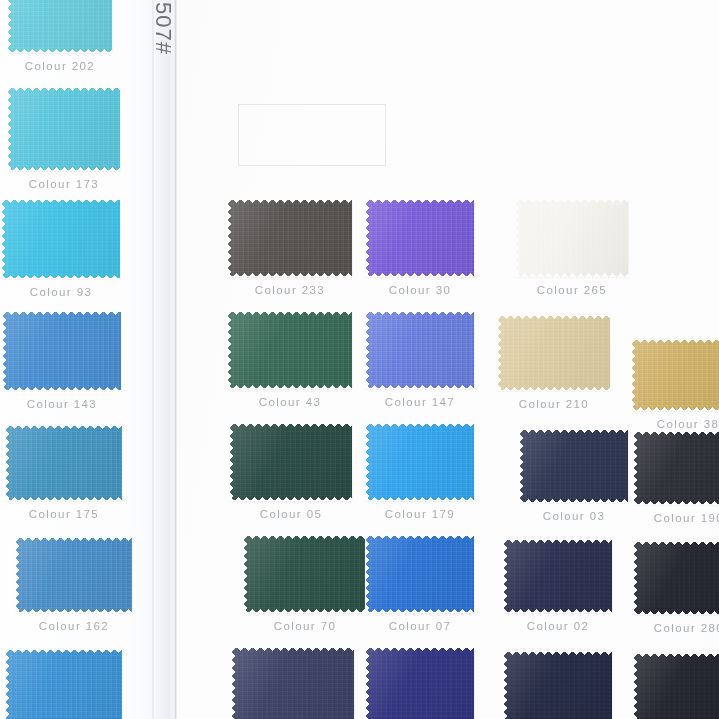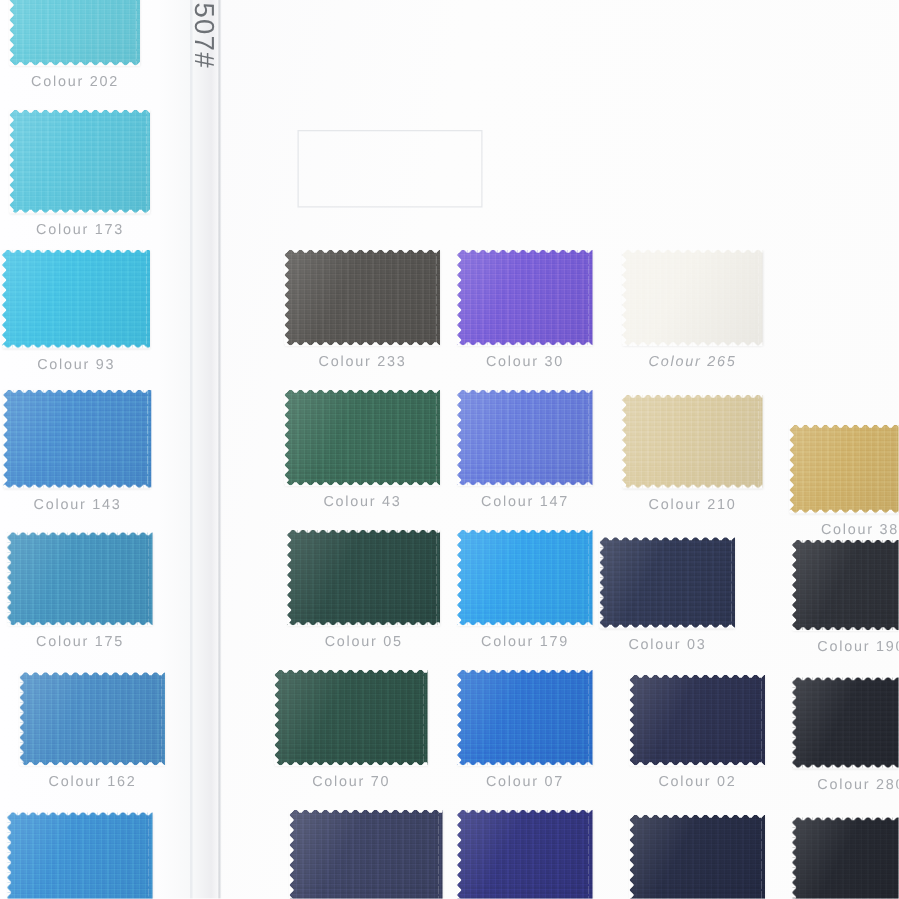--- a/index.html
+++ b/index.html
@@ -246,21 +246,21 @@
         <div class="swatch" style="height: 76px; background: rgb(44, 76, 70);">
           <div class="weave"></div>
           <div class="sheen"></div>
           <div class="pink-t"></div>
           <div class="pink-b"></div>
           <div class="pink-l"></div>
           <div class="pink-r"></div>
         </div>
         <div class="caption">Colour 05</div>
       </div>
-      <div class="cell" style="left: 220px; top: 536px; width: 122px; justify-content: space-between;">
+      <div class="cell" style="left: 244px; top: 536px; width: 122px; justify-content: space-between;">
         <div class="swatch" style="height: 76px; background: rgb(46, 83, 72);">
           <div class="weave"></div>
           <div class="sheen"></div>
           <div class="pink-t"></div>
           <div class="pink-b"></div>
           <div class="pink-l"></div>
           <div class="pink-r"></div>
         </div>
         <div class="caption">Colour 70</div>
       </div>
@@ -319,21 +319,21 @@
       </div>
       <div class="cell" style="left: 366px; top: 648px; width: 108px;">
         <div class="swatch" style="height: 76px; background: rgb(51, 53, 127);">
           <div class="weave"></div>
           <div class="sheen"></div>
           <div class="pink-t"></div>
           <div class="pink-l"></div>
           <div class="pink-r"></div>
         </div>
       </div>
-      <div class="cell" style="left: 498px; top: 200px; width: 112px; font-style: italic;">
+      <div class="cell" style="left: 516px; top: 200px; width: 112px;">
         <div class="swatch" style="height: 76px; background: rgb(246, 244, 238);">
           <div class="weave"></div>
           <div class="sheen"></div>
           <div class="pink-t"></div>
           <div class="pink-b"></div>
           <div class="pink-l"></div>
           <div class="pink-r"></div>
         </div>
         <div class="caption">Colour 265</div>
       </div>
@@ -341,21 +341,21 @@
         <div class="swatch" style="height: 74px; background: rgb(220, 205, 164);">
           <div class="weave"></div>
           <div class="sheen"></div>
           <div class="pink-t"></div>
           <div class="pink-b"></div>
           <div class="pink-l"></div>
           <div class="pink-r"></div>
         </div>
         <div class="caption">Colour 210</div>
       </div>
-      <div class="cell" style="left: 480px; top: 430px; width: 108px;">
+      <div class="cell" style="left: 520px; top: 430px; width: 108px;">
         <div class="swatch" style="height: 72px; background: rgb(47, 55, 83);">
           <div class="weave"></div>
           <div class="sheen"></div>
           <div class="pink-t"></div>
           <div class="pink-b"></div>
           <div class="pink-l"></div>
           <div class="pink-r"></div>
         </div>
         <div class="caption">Colour 03</div>
       </div>

